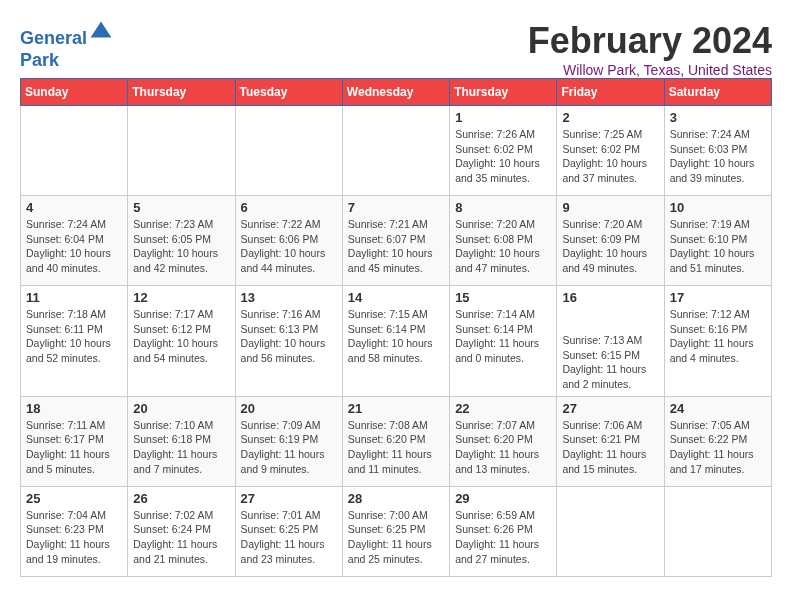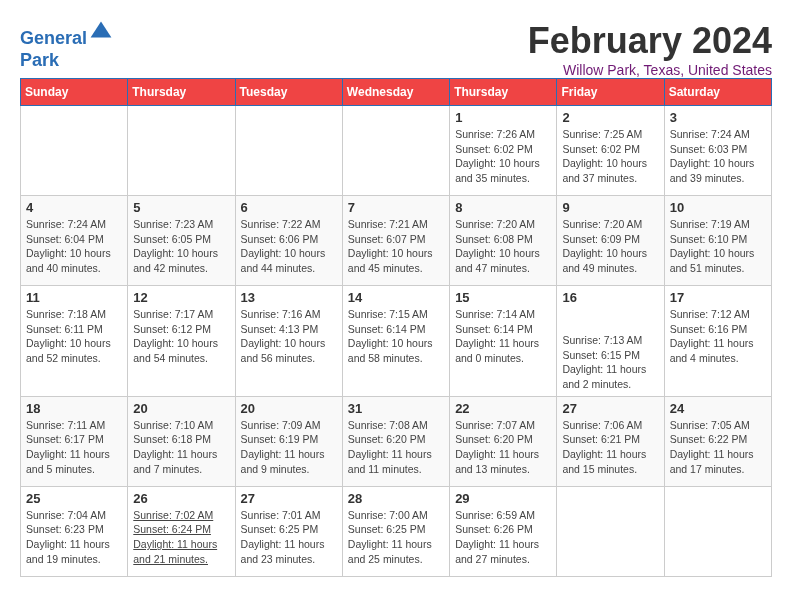--- a/index.html
+++ b/index.html
@@ -215,21 +215,21 @@
         <td>
           <span class="day-num">12</span>
           <div class="day-info" style="white-space: pre-line;">Sunrise: 7:17 AM
 Sunset: 6:12 PM
 Daylight: 10 hours
 and 54 minutes.</div>
         </td>
         <td>
           <span class="day-num">13</span>
           <div class="day-info" style="white-space: pre-line;">Sunrise: 7:16 AM
-Sunset: 4:13 PM
+Sunset: 6:13 PM
 Daylight: 10 hours
 and 56 minutes.</div>
         </td>
         <td>
           <span class="day-num">14</span>
           <div class="day-info" style="white-space: pre-line;">Sunrise: 7:15 AM
 Sunset: 6:14 PM
 Daylight: 10 hours
 and 58 minutes.</div>
         </td>
@@ -271,21 +271,21 @@
 and 7 minutes.</div>
         </td>
         <td>
           <span class="day-num">20</span>
           <div class="day-info" style="white-space: pre-line;">Sunrise: 7:09 AM
 Sunset: 6:19 PM
 Daylight: 11 hours
 and 9 minutes.</div>
         </td>
         <td>
-          <span class="day-num">31</span>
+          <span class="day-num">21</span>
           <div class="day-info" style="white-space: pre-line;">Sunrise: 7:08 AM
 Sunset: 6:20 PM
 Daylight: 11 hours
 and 11 minutes.</div>
         </td>
         <td>
           <span class="day-num">22</span>
           <div class="day-info" style="white-space: pre-line;">Sunrise: 7:07 AM
 Sunset: 6:20 PM
 Daylight: 11 hours
@@ -309,21 +309,21 @@
       <tr>
         <td>
           <span class="day-num">25</span>
           <div class="day-info" style="white-space: pre-line;">Sunrise: 7:04 AM
 Sunset: 6:23 PM
 Daylight: 11 hours
 and 19 minutes.</div>
         </td>
         <td>
           <span class="day-num">26</span>
-          <div class="day-info" style="white-space: pre-line; text-decoration: underline;">Sunrise: 7:02 AM
+          <div class="day-info" style="white-space: pre-line;">Sunrise: 7:02 AM
 Sunset: 6:24 PM
 Daylight: 11 hours
 and 21 minutes.</div>
         </td>
         <td>
           <span class="day-num">27</span>
           <div class="day-info" style="white-space: pre-line;">Sunrise: 7:01 AM
 Sunset: 6:25 PM
 Daylight: 11 hours
 and 23 minutes.</div>

